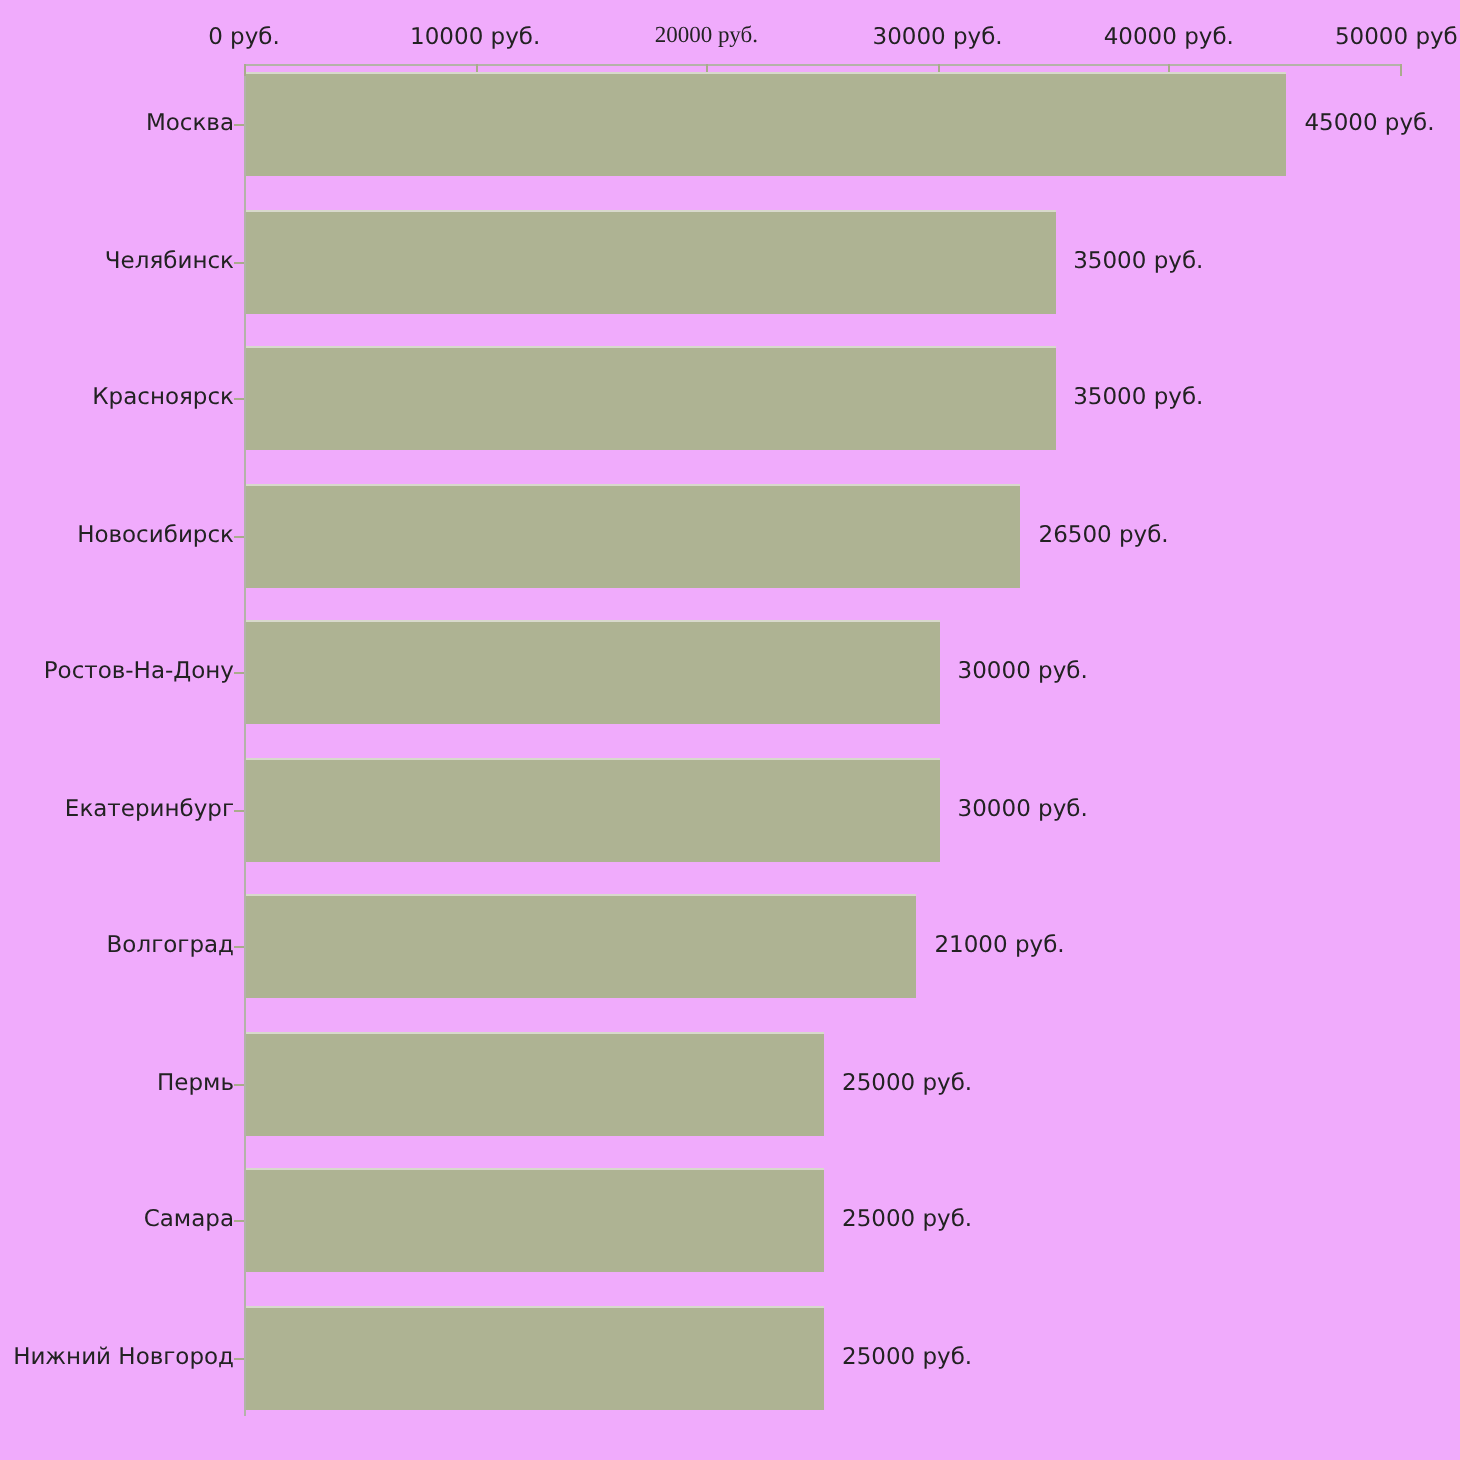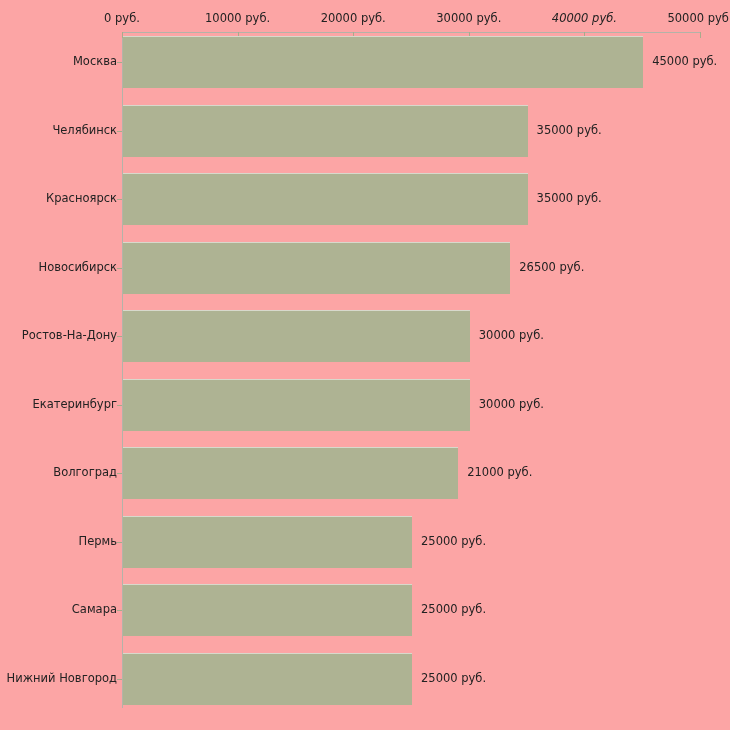--- a/index.html
+++ b/index.html
@@ -11,21 +11,21 @@
     width: 730px;
     height: 730px;
     font-family: "DejaVu Sans", "Liberation Sans", sans-serif;
     overflow: hidden;
   }
 
   #chart-root {
     position: relative;
     width: 730px;
     height: 730px;
-    background: #fca5a5;
+    background: #f0abfc;
   }
 
   
   .axis-line {
     position: absolute;
     left: 122px;
     top: 32px;
     width: 578px;
     height: 1px;
     background: #b3b3a8;
@@ -103,25 +103,25 @@
 
   <div class="vaxis-line"></div>
   <div class="axis-line"></div>
 
   <div id="x-axis-ticks">
       <div class="axis-tick" style="left: 122px;"></div>
       <div class="axis-tick-label" style="left: 122px;">0 руб.</div>
       <div class="axis-tick" style="left: 237.6px;"></div>
       <div class="axis-tick-label" style="left: 237.6px;">10000 руб.</div>
       <div class="axis-tick" style="left: 353.2px;"></div>
-      <div class="axis-tick-label" style="left: 353.2px;">20000 руб.</div>
+      <div class="axis-tick-label" style="left: 353.2px; font-family: Liberation Serif, serif;">20000 руб.</div>
       <div class="axis-tick" style="left: 468.8px;"></div>
       <div class="axis-tick-label" style="left: 468.8px;">30000 руб.</div>
       <div class="axis-tick" style="left: 584.4px;"></div>
-      <div class="axis-tick-label" style="left: 584.4px; font-style: italic;">40000 руб.</div>
+      <div class="axis-tick-label" style="left: 584.4px;">40000 руб.</div>
       <div class="axis-tick" style="left: 700px;"></div>
       <div class="axis-tick-label" style="left: 700px;">50000 руб.</div>
     </div>
   <div id="rows">
       <div class="row" style="top: 0px;">
         <div class="bar" style="top: 36px; height: 52px; width: 520.2px;"></div>
         <div class="cat-tick" style="top: 62px;"></div>
         <div class="cat-label" style="top: 55px;">Москва</div>
         <div class="bar-value" style="left: 652.2px; top: 55px;">45000 руб.</div>
       </div>

